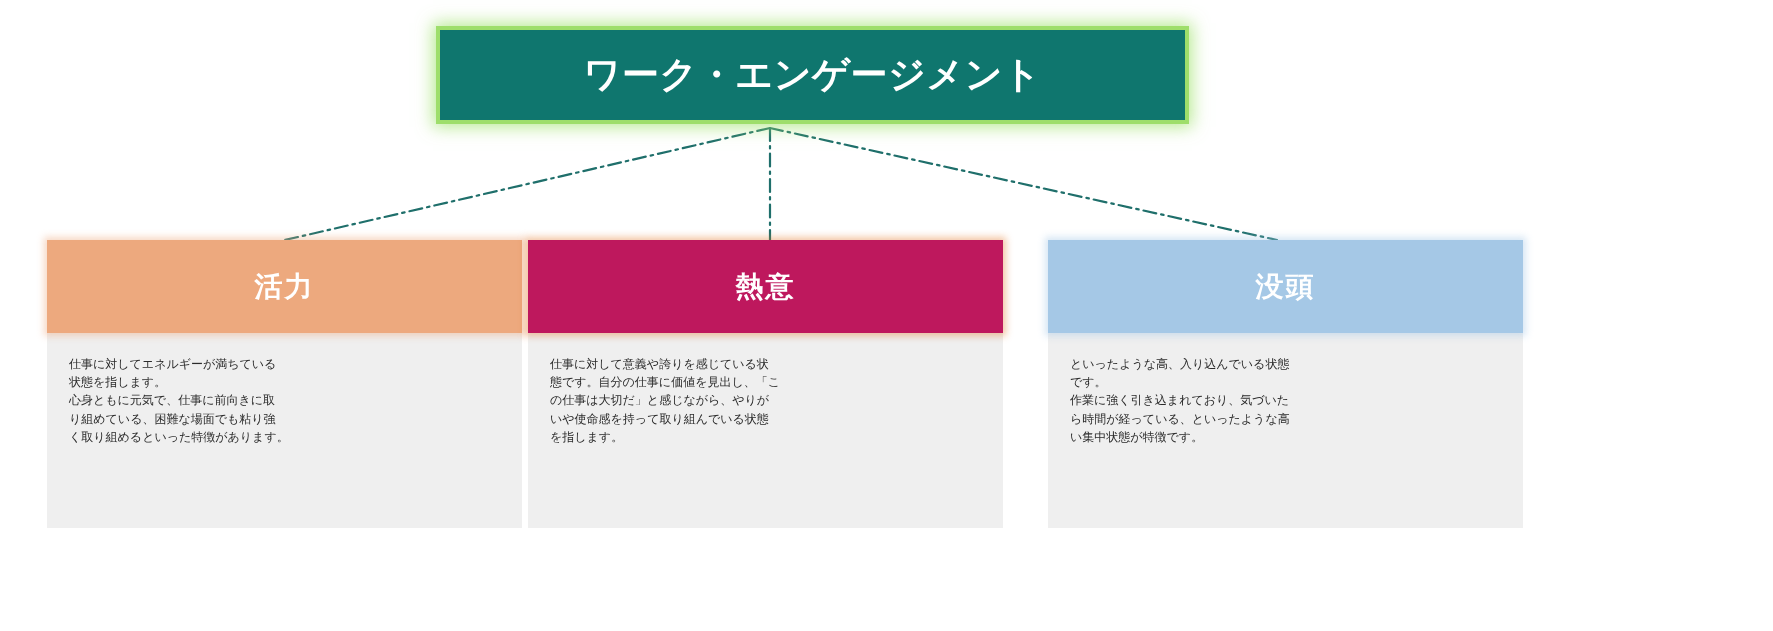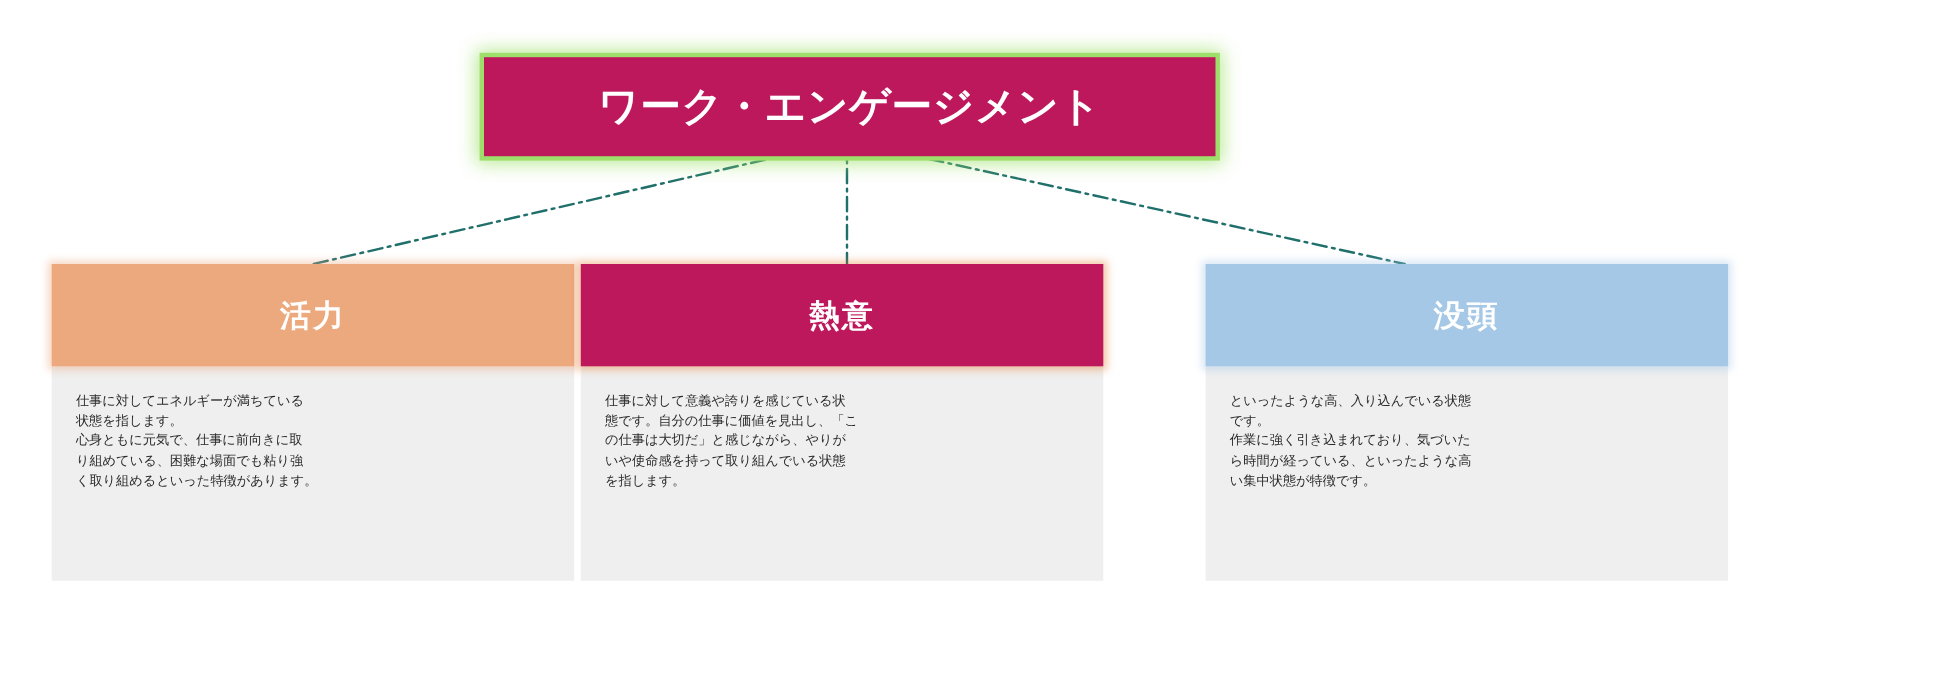--- a/index.html
+++ b/index.html
@@ -10,23 +10,23 @@
     overflow: hidden;
   }
   #stage { position: relative; width: 1773px; height: 631px; background: #fff; }
 
   
   #connectors { position: absolute; left: 0; top: 0; width: 1773px; height: 631px; }
 
   
   .title-box {
     position: absolute;
-    left: 440px; top: 52px;
-    width: 665px; height: 90px;
-    background: #be185d;
+    left: 440px; top: 30px;
+    width: 745px; height: 90px;
+    background: #0f766e;
     display: flex; align-items: center; justify-content: center;
     box-shadow: 0 0 0 4px #9ede6b, 0 0 16px 7px rgba(160,226,110,0.75);
     z-index: 3;
   }
   .title-text {
     color: #ffffff;
     font-size: 37px;
     font-weight: bold;
     letter-spacing: 0.5px;
     white-space: nowrap;
@@ -35,21 +35,21 @@
   
   .card {
     position: absolute;
     top: 240px;
     width: 475px;
     height: 288px;
     z-index: 2;
   }
   .card.c1 { left: 47px; }
   .card.c2 { left: 528px; }
-  .card.c3 { left: 1096px; border-radius: 21px; }
+  .card.c3 { left: 1048px; border-radius: 21px; }
 
   .card-header {
     height: 93px;
     display: flex; align-items: center; justify-content: center;
     position: relative;
     filter: drop-shadow(0 0 5px rgba(255,255,255,0.0));
   }
   .card-header-text {
     color: #ffffff;
     font-size: 28px;

